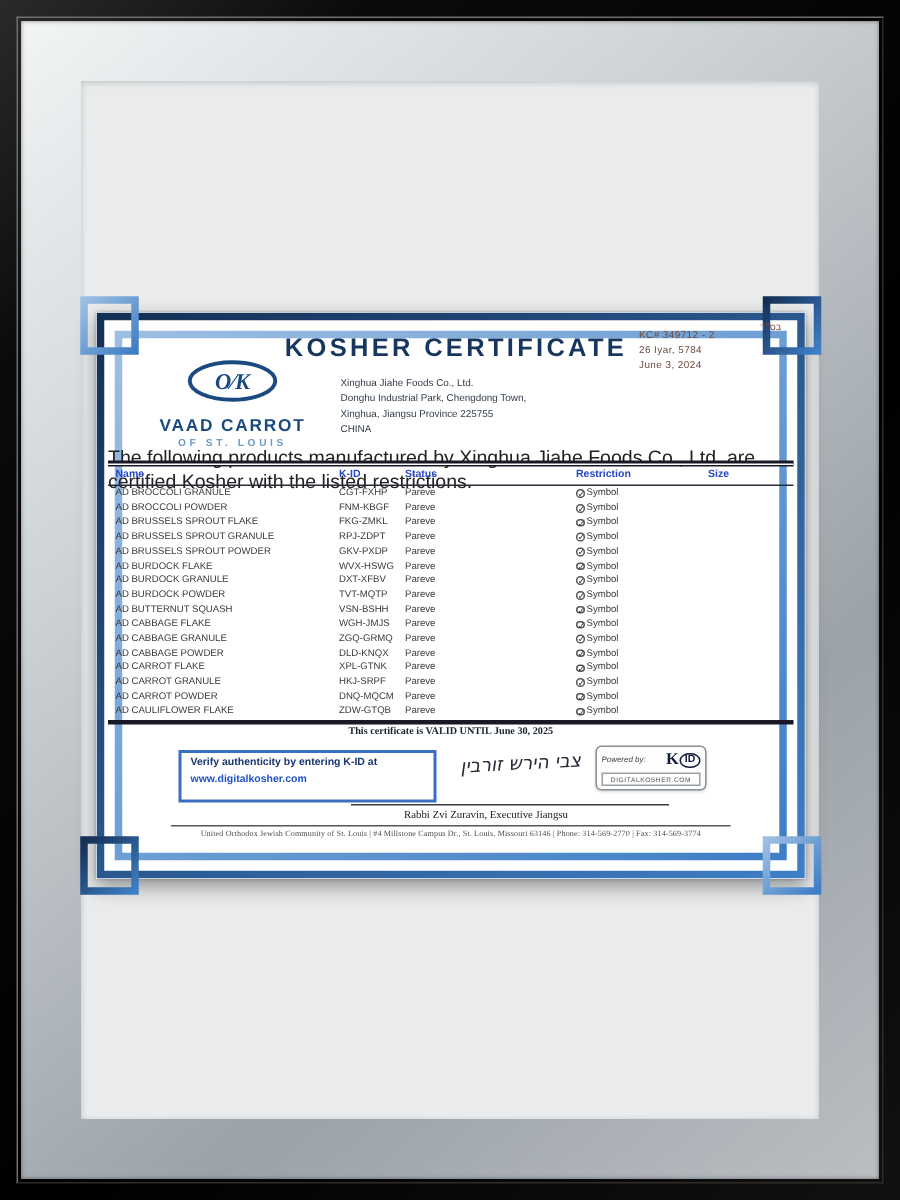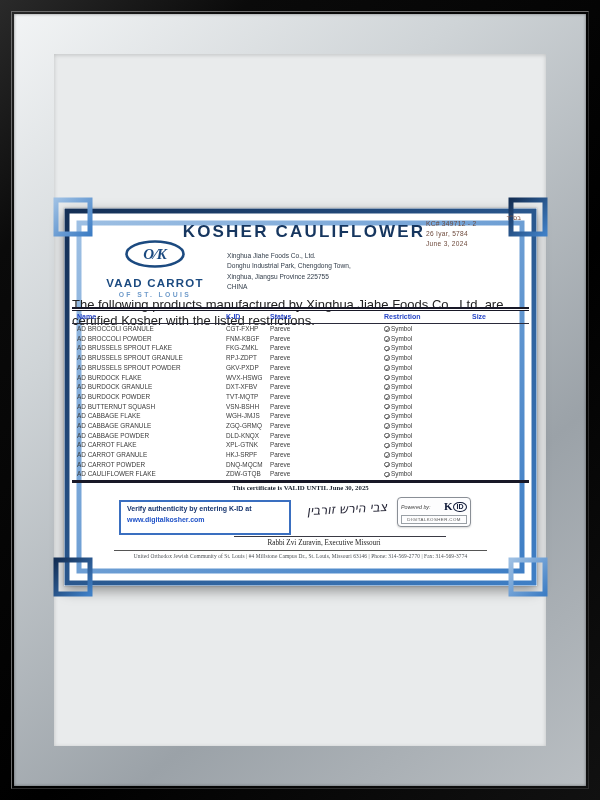--- a/index.html
+++ b/index.html
@@ -112,21 +112,21 @@
     </svg>
 
     <div class="abs hebrew-top">בס"ד</div>
 
     <div class="abs kc-block">
       <div>KC# 349712  - 2</div>
       <div>26 Iyar, 5784</div>
       <div>June 3, 2024</div>
     </div>
 
-    <div class="abs title">KOSHER CAULIFLOWER</div>
+    <div class="abs title">KOSHER CERTIFICATE</div>
 
     <div class="abs logo-wrap">
       <svg width="62" height="28" viewBox="0 0 62 28">
         <ellipse cx="31" cy="14" rx="28.5" ry="12.5" fill="none" stroke="#1b4a80" stroke-width="2.6"></ellipse>
         <text x="31" y="19" text-anchor="middle" font-size="15" font-weight="bold" font-style="italic" fill="#1b4a80" font-family="Liberation Serif, serif">O⁄K</text>
       </svg>
       <div class="org-name">VAAD CARROT</div>
       <div class="org-loc">OF ST. LOUIS</div>
     </div>
 
@@ -328,18 +328,18 @@
         <span class="powered">Powered by:</span>
         <span class="kid-logo">
           <span class="kid-k">K</span>
           <span class="kid-id">ID</span>
         </span>
       </div>
       <div class="badge-bottom">DIGITALKOSHER.COM</div>
     </div>
 
     <div class="abs sig-rule"></div>
-    <div class="abs rabbi">Rabbi Zvi Zuravin, Executive Missouri</div>
+    <div class="abs rabbi">Rabbi Zvi Zuravin, Executive Jiangsu</div>
 
     <div class="abs foot-rule"></div>
     <div class="abs foot-addr">United Orthodox Jewish Community of St. Louis  | #4 Millstone Campus Dr., St. Louis, Missouri 63146 | Phone: 314-569-2770 | Fax: 314-569-3774</div>
   </div>
 </div>
 
 </body></html>

